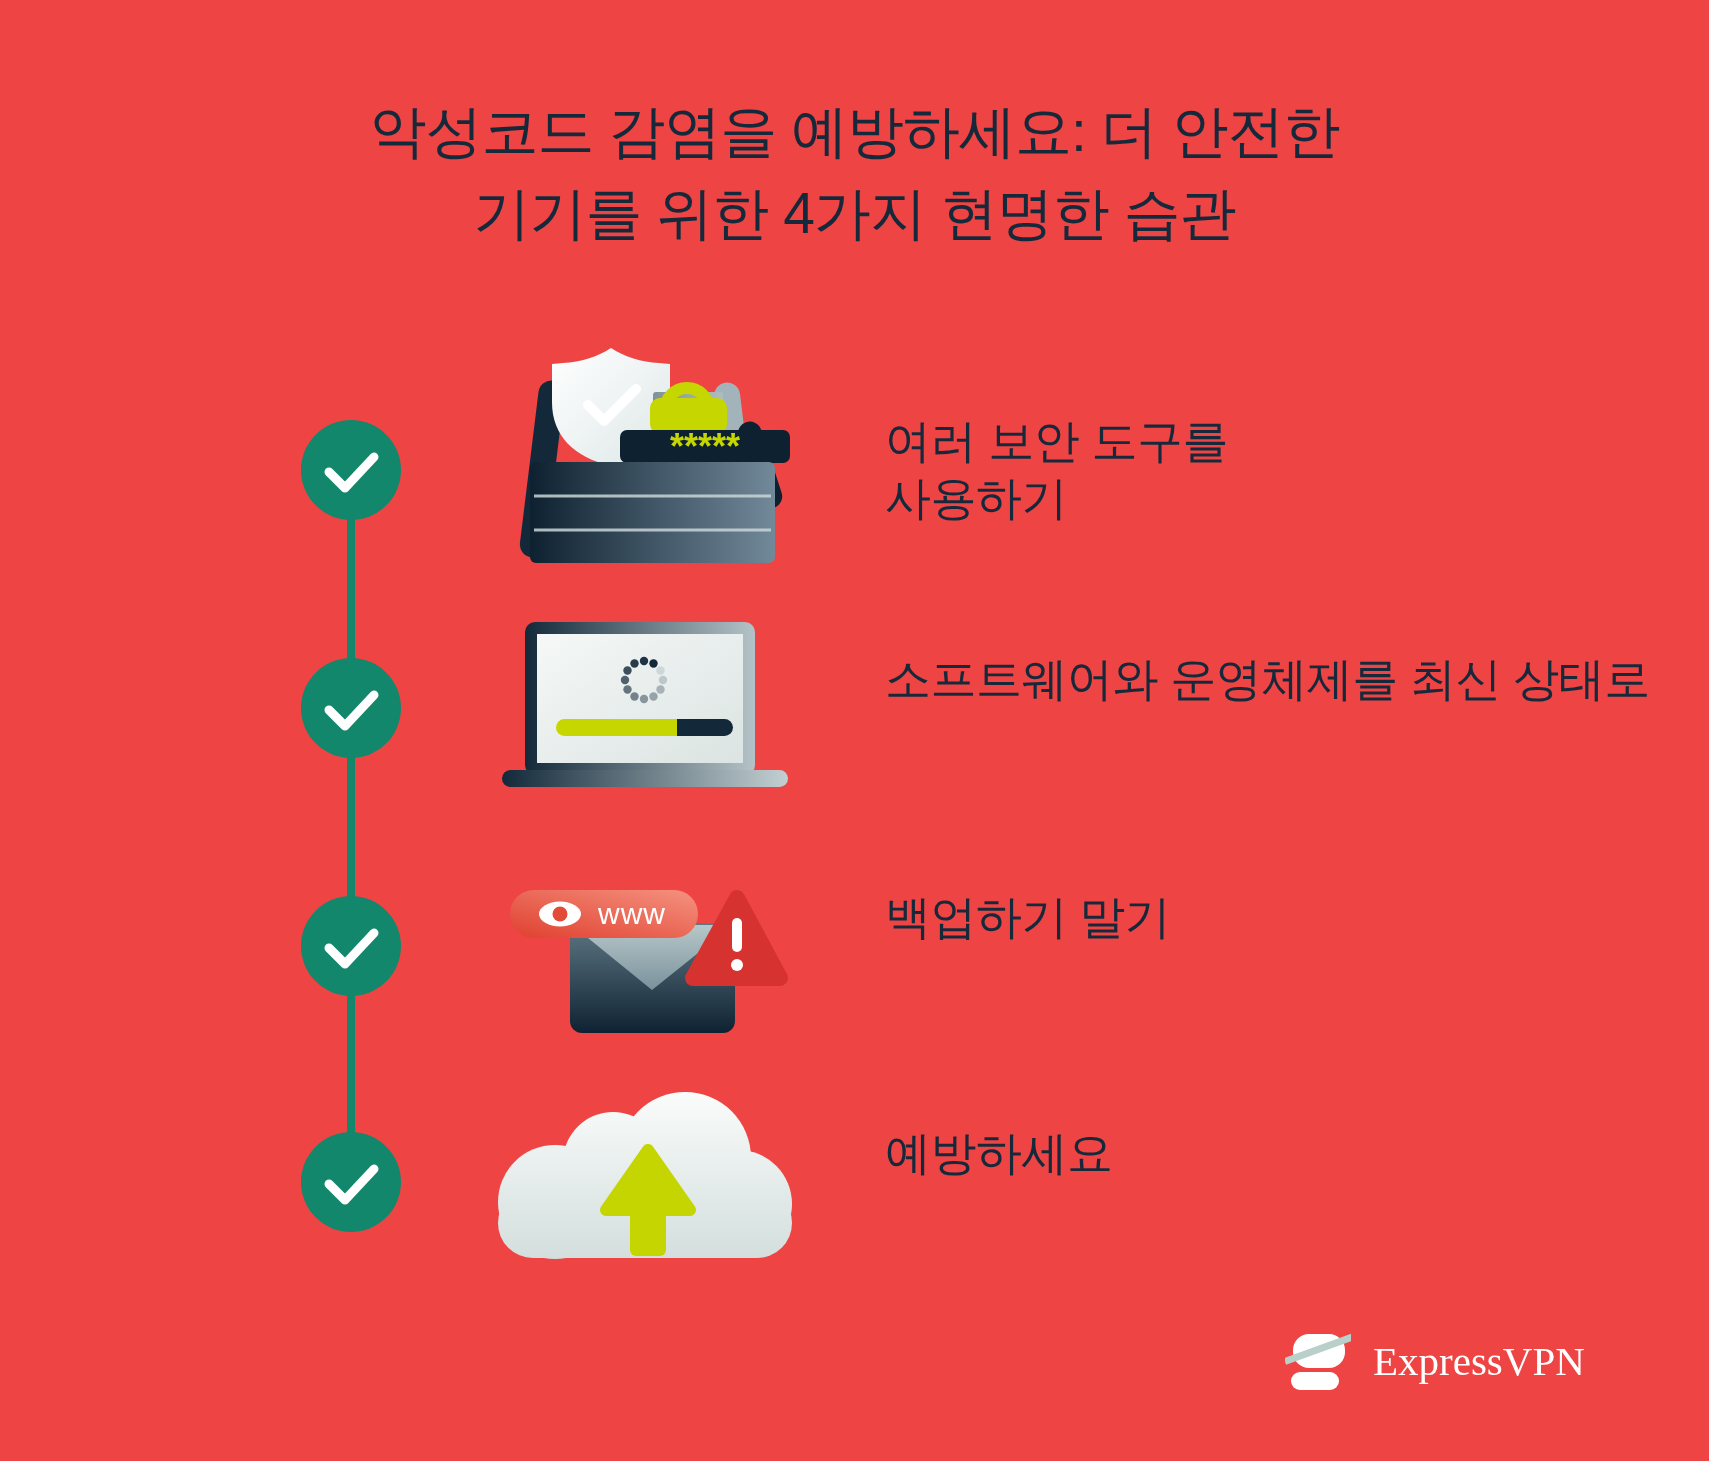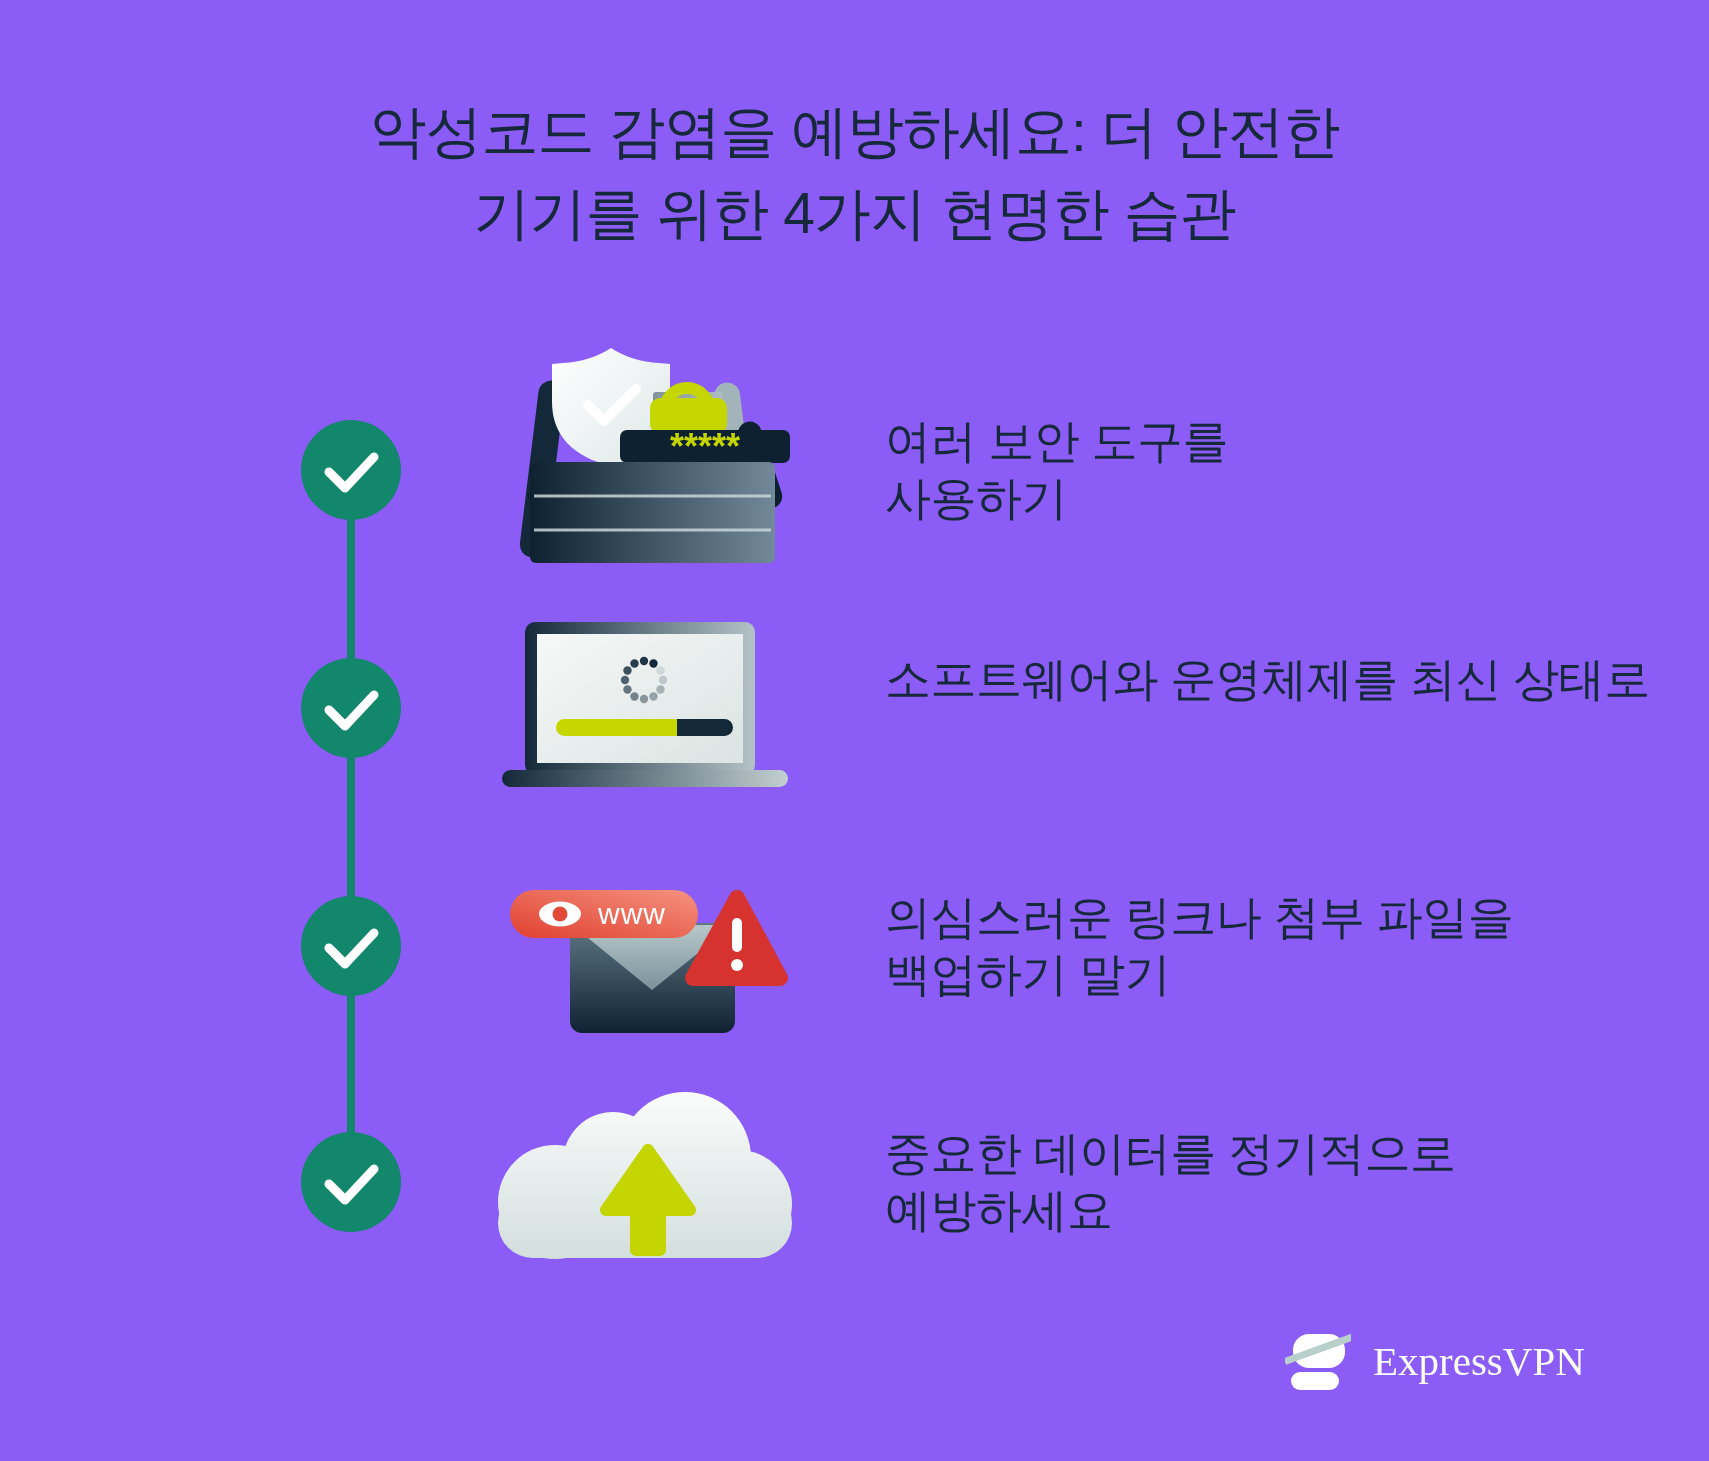--- a/index.html
+++ b/index.html
@@ -1,20 +1,20 @@
 <!DOCTYPE html>
 <html><head>
 <meta charset="utf-8">
 <style>
   html,body{margin:0;padding:0;}
   body{font-family:"Liberation Sans", sans-serif;}
   #canvas{
     position:relative;
     width:1709px;height:1461px;
-    background:#8b5cf6;
+    background:#ef4444;
     overflow:hidden;
   }
   .title{
     position:absolute;top:90px;left:0;width:1709px;
     text-align:center;
     color:#16293b;
     font-size:57px;line-height:82px;font-weight:500;
     letter-spacing:-1px;
   }
   .timeline-line{
@@ -201,25 +201,23 @@
   </div>
 
   <div class="item-text" style="top:413px">
     <div>여러 보안 도구를</div>
     <div>사용하기</div>
   </div>
   <div class="item-text" style="top:651px">
     <div>소프트웨어와 운영체제를 최신 상태로</div>
   </div>
   <div class="item-text" style="top:889px">
-    <div>의심스러운 링크나 첨부 파일을</div>
     <div>백업하기 말기</div>
   </div>
   <div class="item-text" style="top:1125px">
-    <div>중요한 데이터를 정기적으로</div>
     <div>예방하세요</div>
   </div>
 
   <div class="logo">
     <svg width="66" height="62" viewBox="0 0 66 62">
       <rect x="8" y="4" width="52" height="34" rx="16" fill="#ffffff"></rect>
       <rect x="-2" y="16" width="72" height="7" fill="#b9cfc9" transform="rotate(-20 33 20)"></rect>
       <rect x="6" y="42" width="48" height="18" rx="9" fill="#ffffff"></rect>
     </svg>
     <div class="wordmark">ExpressVPN</div>

